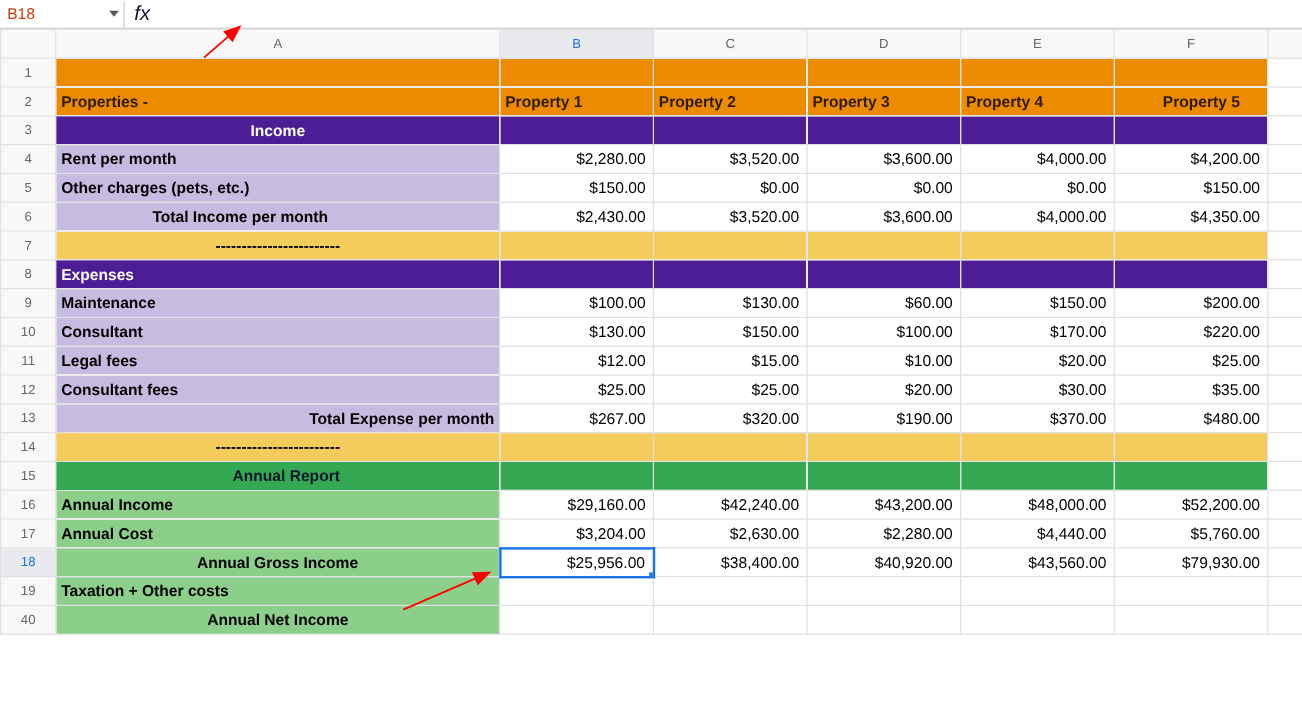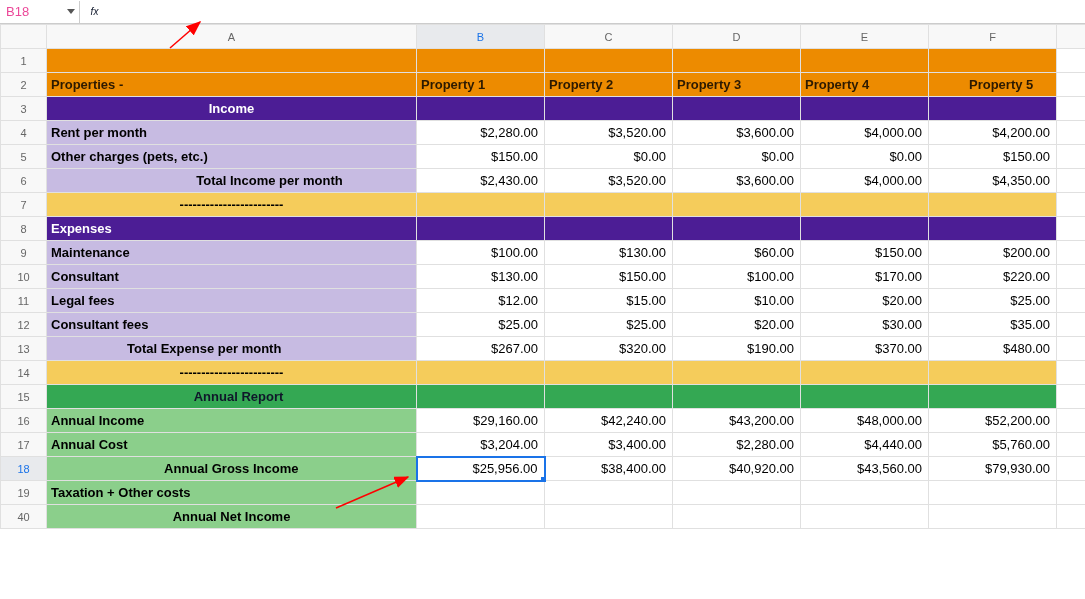--- a/index.html
+++ b/index.html
@@ -1,21 +1,21 @@
 <!DOCTYPE html>
 <html><head>
 <meta charset="utf-8">
 <style>
 * { box-sizing: border-box; margin: 0; padding: 0; }
 body { font-family: Arial, sans-serif; font-size: 13px; background: #fff; width: 1085px; height: 599px; overflow: hidden; position: relative; }
 
 .formula-bar { display: flex; align-items: center; height: 24px; border-bottom: 1px solid #ccc; background: #fff; }
-.name-box { width: 80px; height: 22px; display: flex; align-items: center; padding: 0 6px; font-size: 13px; color: #ec4899; position: relative; border-right: 1px solid #ccc; }
+.name-box { width: 104px; height: 22px; display: flex; align-items: center; padding: 0 6px; font-size: 13px; color: #c2410c; position: relative; border-right: 1px solid #ccc; }
 .name-box .dd { position: absolute; right: 4px; width: 0; height: 0; border-left: 4px solid transparent; border-right: 4px solid transparent; border-top: 5px solid #555; }
-.fx { width: 30px; text-align: center; font-style: italic; color: #0f172a; font-size: 10px; border-right: 1px solid transparent; }
+.fx { width: 30px; text-align: center; font-style: italic; color: #0f172a; font-size: 17px; border-right: 1px solid transparent; }
 .formula-input { flex: 1; padding: 0 6px; font-family: 'Consolas', monospace; font-size: 13px; color: #333; }
 .formula-input .fn { color: #111; }
 .formula-input .arg1 { color: #e67700; }
 .formula-input .arg2 { color: #aa00aa; }
 
 .grid { display: table; border-collapse: collapse; width: 100%; table-layout: fixed; }
 .row { display: table-row; }
 .cell, .hcell, .rhcell, .corner { display: table-cell; border: 1px solid #e0e0e0; height: 24px; vertical-align: middle; padding: 0 4px; overflow: hidden; white-space: nowrap; }
 .hcell { background: #f8f8f8; text-align: center; color: #666; font-size: 11px; height: 24px; }
 .rhcell { background: #f8f8f8; text-align: center; color: #666; width: 46px; font-size: 11px; }
@@ -108,21 +108,21 @@
       <div class="cell col-a purple-light-left">Other charges (pets, etc.)</div>
       <div class="cell col-b  amount">$150.00</div>
       <div class="cell col-c  amount">$0.00</div>
       <div class="cell col-d  amount">$0.00</div>
       <div class="cell col-e  amount">$0.00</div>
       <div class="cell col-f  amount">$150.00</div>
       <div class="cell col-g"></div>
     </div>
     <div class="row">
       <div class="rhcell">6</div>
-      <div class="cell col-a purple-light label-bold-indent" style="font-weight: bold; text-align: center; padding-left: 80px;">Total Income per month</div>
+      <div class="cell col-a purple-light label-bold-indent" style="font-weight: bold; text-align: left; padding-left: 80px;">Total Income per month</div>
       <div class="cell col-b amount">$2,430.00</div>
       <div class="cell col-c amount">$3,520.00</div>
       <div class="cell col-d amount">$3,600.00</div>
       <div class="cell col-e amount">$4,000.00</div>
       <div class="cell col-f amount">$4,350.00</div>
       <div class="cell col-g"></div>
     </div>
     <div class="row">
       <div class="rhcell">7</div>
       <div class="cell col-a yellow-bg" style="position: relative; text-align: center;">------------------------</div>
@@ -178,21 +178,21 @@
       <div class="cell col-a purple-light-left">Consultant fees</div>
       <div class="cell col-b  amount">$25.00</div>
       <div class="cell col-c  amount">$25.00</div>
       <div class="cell col-d  amount">$20.00</div>
       <div class="cell col-e  amount">$30.00</div>
       <div class="cell col-f  amount">$35.00</div>
       <div class="cell col-g"></div>
     </div>
     <div class="row">
       <div class="rhcell">13</div>
-      <div class="cell col-a purple-light label-bold-indent" style="font-weight: bold; text-align: left; padding-left: 80px;">Total Expense per month</div>
+      <div class="cell col-a purple-light label-bold-indent" style="font-weight: bold; text-align: right; padding-left: 80px;">Total Expense per month</div>
       <div class="cell col-b amount">$267.00</div>
       <div class="cell col-c amount">$320.00</div>
       <div class="cell col-d amount">$190.00</div>
       <div class="cell col-e amount">$370.00</div>
       <div class="cell col-f amount">$480.00</div>
       <div class="cell col-g"></div>
     </div>
     <div class="row">
       <div class="rhcell">14</div>
       <div class="cell col-a yellow-bg" style="position: relative; text-align: center;">------------------------</div>
@@ -220,21 +220,21 @@
       <div class="cell col-c amount">$42,240.00</div>
       <div class="cell col-d amount">$43,200.00</div>
       <div class="cell col-e amount">$48,000.00</div>
       <div class="cell col-f amount">$52,200.00</div>
       <div class="cell col-g"></div>
     </div>
     <div class="row">
       <div class="rhcell">17</div>
       <div class="cell col-a green-light">Annual Cost</div>
       <div class="cell col-b amount">$3,204.00</div>
-      <div class="cell col-c amount">$3,400.00</div>
+      <div class="cell col-c amount">$2,630.00</div>
       <div class="cell col-d amount">$2,280.00</div>
       <div class="cell col-e amount">$4,440.00</div>
       <div class="cell col-f amount">$5,760.00</div>
       <div class="cell col-g"></div>
     </div>
     <div class="row">
       <div class="rhcell active">18</div>
       <div class="cell col-a green-light" style="text-align: center;">Annual Gross Income</div>
       <div class="cell col-b amount selected-cell">$25,956.00</div>
       <div class="cell col-c amount">$38,400.00</div>

